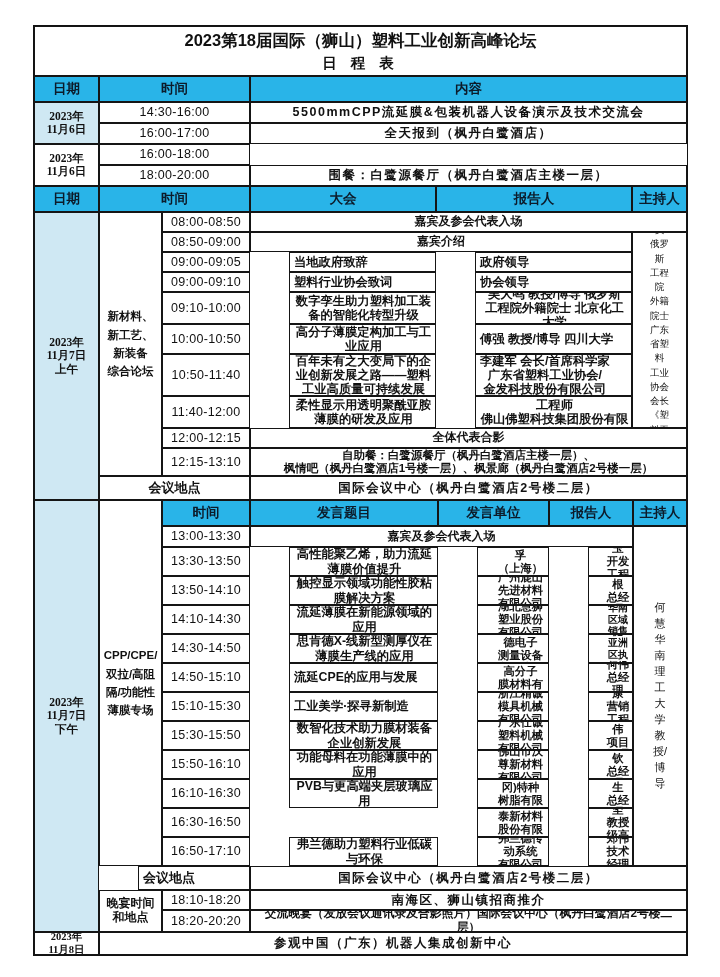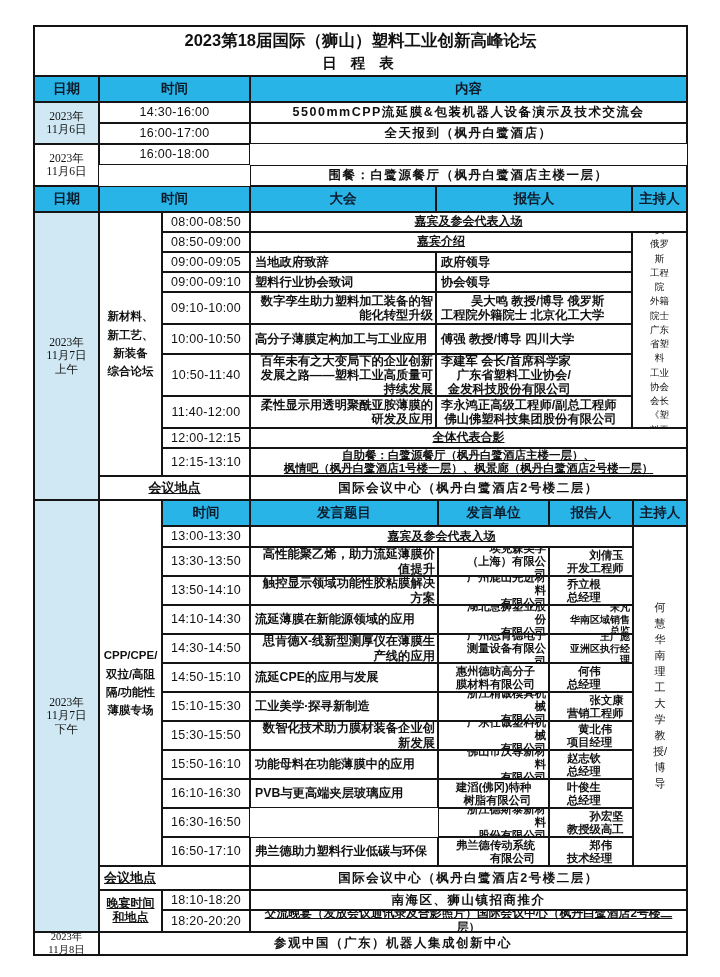--- a/index.html
+++ b/index.html
@@ -1,25 +1,25 @@
 <!DOCTYPE html>
 <html style="--c-header: #29b4e8; --c-dateCell: #cfe8f3;"><head>
 <meta charset="utf-8">
 <style>
   html,body{margin:0;padding:0;background:#ffffff;}
   body{width:720px;height:977px;position:relative;font-family:"Liberation Sans",sans-serif;color:#111;}
   .tbl{position:absolute;left:33px;top:25px;width:655px;border:1px solid #121212;background:#fff;box-sizing:border-box;}
   .sec{display:grid;width:100%;box-sizing:border-box;}
   .c{border:1px solid #151515;display:flex;align-items:center;justify-content:center;text-align:center;
      box-sizing:border-box;white-space:pre-line;font-size:12px;line-height:1.15;overflow:hidden;padding:1px 2px;}
-  .l{justify-content:flex-start;text-align:right;padding-left:4px;}
-  .b{font-weight:bold;text-decoration:underline;}
+  .l{justify-content:flex-start;text-align:center;padding-left:4px;margin-left:39px;}
+  .b{font-weight:bold;}
   .hd{background:var(--c-header,#29b4e8);font-weight:bold;font-size:13.5px;color:#0c1b2a;}
   .bl{background:var(--c-dateCell,#cfe8f3);}
-  .dt{font-family:"Liberation Serif",serif;font-weight:normal;font-size:11.5px;}
+  .dt{font-family:"Liberation Serif",serif;font-weight:bold;font-size:11.5px;}
   .tm{font-size:12.5px;letter-spacing:.3px;}
   .sp{letter-spacing:1.5px;font-weight:bold;font-size:12.5px;}
   .host{font-size:9.5px;line-height:1.5;padding:17px;}
   .host2{font-size:11px;line-height:1.45;}
   .cat{font-weight:bold;font-size:11.5px;line-height:1.6;}
   .tt{font-size:12.3px;font-weight:bold;}
   .og{font-size:11.3px;font-weight:bold;padding-left:17px;}
   .title-sec{height:48px;display:flex;flex-direction:column;align-items:center;justify-content:center;border:1px solid #151515;}
   .t1{font-weight:bold;font-size:16.5px;}
   .t2{font-weight:bold;font-size:14.5px;letter-spacing:5px;margin-top:2px;}
@@ -51,20 +51,21 @@
   <div class="sec g6">
     <div class="c bl dt" style="grid-column:1;grid-row:1/span 2">2023年
 11月6日</div>
     <div class="c dt" style="grid-column:1;grid-row:3/span 2">2023年
 11月6日</div>
     <div class="c tm" style="grid-column:2;grid-row:1">14:30-16:00</div>
     <div class="c sp" style="grid-column:3;grid-row:1">5500mmCPP流延膜&amp;包装机器人设备演示及技术交流会</div>
     <div class="c tm" style="grid-column:2;grid-row:2">16:00-17:00</div>
     <div class="c sp" style="grid-column:3;grid-row:2">全天报到（枫丹白鹭酒店）</div>
     <div class="c tm" style="grid-column:2;grid-row:3">16:00-18:00</div>
+    <div class="c tm" style="grid-column:2;grid-row:4">18:00-20:00</div>
     <div class="c sp" style="grid-column:3;grid-row:4">围餐：白鹭源餐厅（枫丹白鹭酒店主楼一层）</div>
   </div>
 
   <div class="sec gB">
     <div class="c hd">日期</div>
     <div class="c hd">时间</div>
     <div class="c hd">大会</div>
     <div class="c hd">报告人</div>
     <div class="c hd">主持人</div>
   </div>

